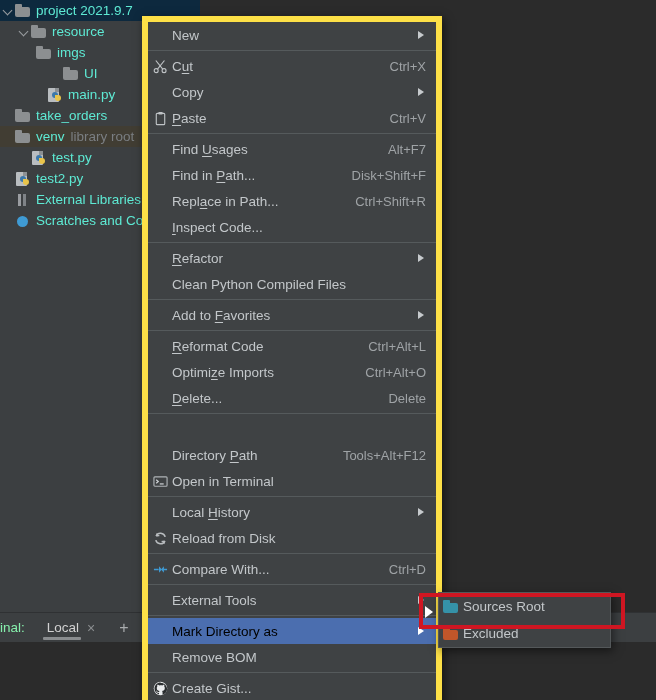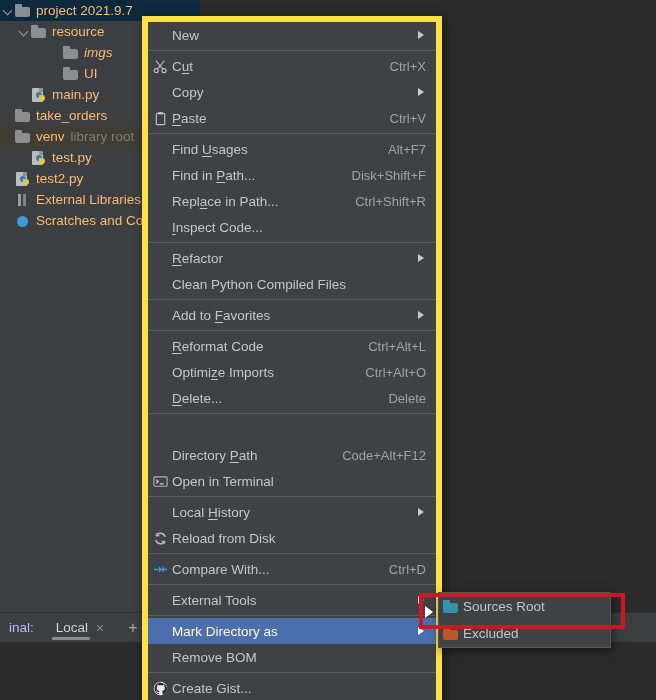--- a/index.html
+++ b/index.html
@@ -24,21 +24,21 @@
     font-size: 13.5px;
     color: #bbbbbb;
     overflow: hidden;
   }
   .tree-row {
     position: relative; height: 21px; display: flex; align-items: center;
     white-space: nowrap;
   }
   .tree-row.selected { background: #0d293e; }
   .tree-row.venv { background: #413d33; }
-  .tree-label { color: #fdba74; }
+  .tree-label { color: #5eead4; }
   .tree-hint { color: #7a7e82; margin-left: 6px; }
 
   .chev {
     width: 13px; height: 13px; flex: 0 0 13px; position: relative;
   }
   .chev::after {
     content: ""; position: absolute; left: 2px; top: 3px;
     width: 6px; height: 6px;
     border-right: 1.6px solid #9a9da1; border-bottom: 1.6px solid #9a9da1;
     transform: rotate(45deg);
@@ -95,21 +95,21 @@
     content: ""; position: absolute; left: 2px; top: 3px; width: 11px; height: 11px;
     border-radius: 50%; background: #3f9bd4;
   }
 
   
   .term-tabs {
     position: absolute; left: 0; top: 612px; width: 656px; height: 30px;
     background: #3c3f41; border-top: 1px solid #2f3133;
     display: flex; align-items: center; font-size: 13.5px; color: #bbbbbb;
   }
-  .term-title { margin-left: 9px; color: #c4b5fd; }
+  .term-title { margin-left: 0px; color: #86efac; }
   .term-tab {
     margin-left: 22px; position: relative; height: 30px;
     display: flex; align-items: center; color: #d2d2d2;
   }
   .term-tab .underline {
     position: absolute; left: -4px; right: 14px; bottom: 3px; height: 3px;
     background: #8a8d8f; border-radius: 1px;
   }
   .term-close { margin-left: 8px; color: #8b8e90; font-size: 14px; }
   .term-plus { margin-left: 24px; color: #a9acae; font-size: 16px; }
@@ -133,21 +133,21 @@
     border: 6px solid #fde047;
     box-shadow: 2px 3px 9px rgba(0,0,0,0.55);
     font-size: 13.5px;
     padding: 0;
     z-index: 40;
   }
   .mi {
     position: relative; height: 26px; display: flex; align-items: center;
     color: #c3c7ca; padding: 0 10px 0 0; cursor: default;
   }
-  .mi.sel { background: #4b6eaf; color: #fef9c3; }
+  .mi.sel { background: #4b6eaf; color: #000000; }
   .mi-ico {
     width: 24px; flex: 0 0 24px; height: 26px; position: relative;
     display: flex; align-items: center; justify-content: center;
   }
   .mi-lbl { flex: 1 1 auto; white-space: nowrap; }
   .mi-lbl u { text-decoration: underline; text-decoration-thickness: 1px; text-underline-offset: 2px; }
   .mi-key { color: #9fa3a6; font-size: 13px; margin-left: 18px; white-space: nowrap; }
   .mi-arrow {
     margin-left: 14px; width: 9px; height: 26px; position: relative; flex: 0 0 9px;
   }
@@ -194,31 +194,31 @@
       <div class="tree-row selected" style="padding-left: 2px;">
         <span class="chev"></span>
         <span class="folder-ico"></span>
         <span class="tree-label">project 2021.9.7</span>
       </div>
       <div class="tree-row" style="padding-left: 18px;">
         <span class="chev"></span>
         <span class="folder-ico"></span>
         <span class="tree-label">resource</span>
       </div>
-      <div class="tree-row" style="padding-left: 50px; font-style: italic;">
+      <div class="tree-row" style="padding-left: 23px;">
         <span style="width: 13px; flex: 0 0 13px;"></span>
         <span class="folder-ico"></span>
         <span class="tree-label">imgs</span>
       </div>
       <div class="tree-row" style="padding-left: 50px;">
         <span style="width: 13px; flex: 0 0 13px;"></span>
         <span class="folder-ico"></span>
         <span class="tree-label">UI</span>
       </div>
-      <div class="tree-row" style="padding-left: 18px;">
+      <div class="tree-row" style="padding-left: 34px;">
         <span style="width: 13px; flex: 0 0 13px;"></span>
         <span class="py-ico">
           <span class="page"></span>
           <span class="fold"></span>
           <span class="snakeA"></span>
           <span class="snakeB"></span>
         </span>
         <span class="tree-label">main.py</span>
       </div>
       <div class="tree-row" style="padding-left: 2px;">
@@ -367,21 +367,21 @@
         <span class="mi-lbl"><u>D</u>elete...</span>
         <span class="mi-key">Delete</span>
       </div>
       <div class="sep"></div>
       <div class="mi">
         <span class="mi-ico"></span>
       </div>
       <div class="mi">
         <span class="mi-ico"></span>
         <span class="mi-lbl">Directory <u>P</u>ath</span>
-        <span class="mi-key">Code+Alt+F12</span>
+        <span class="mi-key">Tools+Alt+F12</span>
       </div>
       <div class="mi">
         <span class="mi-ico">
           <svg class="g-term" viewBox="0 0 16 16">
             <rect x="1" y="3" width="14" height="10" rx="1" fill="none" stroke="#b0b4b7" stroke-width="1.2"></rect>
             <path d="M3.4 6.2 L5.6 8 L3.4 9.8" fill="none" stroke="#cfd3d6" stroke-width="1.3"></path>
             <path d="M7.2 10.6 H11.4" stroke="#cfd3d6" stroke-width="1.3"></path>
           </svg>
         </span>
         <span class="mi-lbl">Open in Terminal</span>

